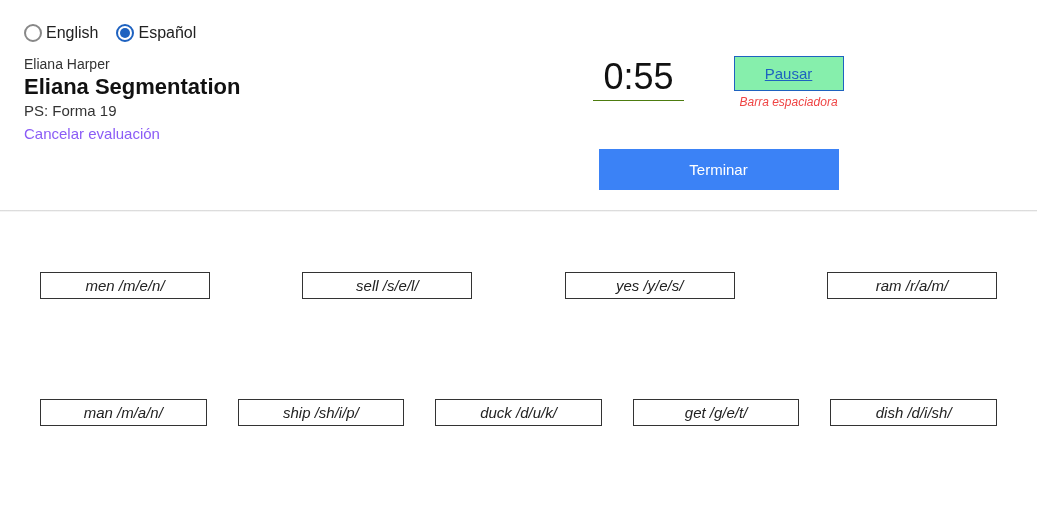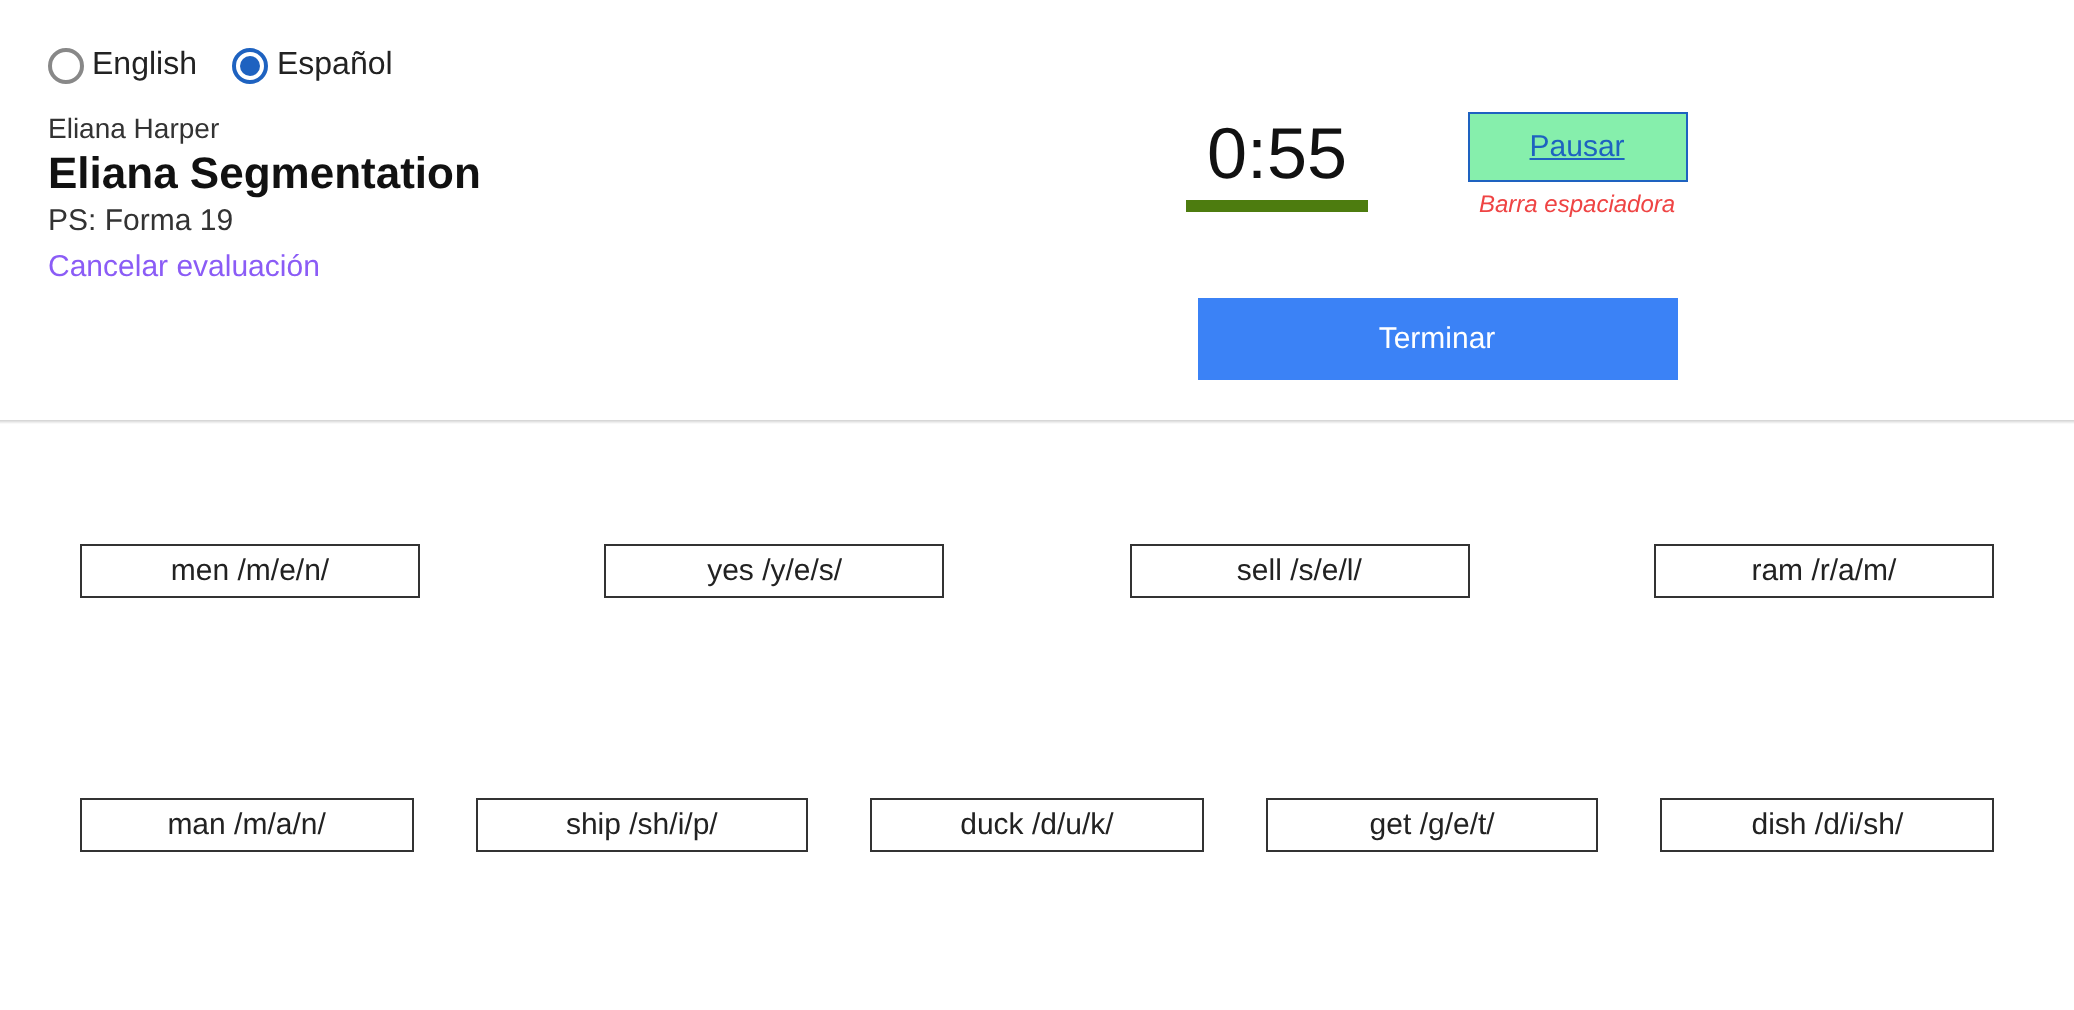--- a/index.html
+++ b/index.html
@@ -96,21 +96,21 @@
     }
     .timer-box {
       display: flex;
       flex-direction: column;
       align-items: center;
     }
     .timer-val {
       font-size: 36px;
       font-weight: 400;
       color: #111;
-      border-bottom: 6px solid #4d7c0f;
+      border-bottom: 1px solid #4d7c0f;
       padding: 0 10px 2px 10px;
       min-width: 80px;
       text-align: center;
     }
     .pause-box {
       display: flex;
       flex-direction: column;
       align-items: center;
     }
     .pause-btn {
@@ -146,20 +146,21 @@
       margin: 0;
     }
     .items-section {
       padding: 60px 40px 30px 40px;
     }
     .items-row {
       display: flex;
       justify-content: space-between;
       gap: 31px;
       margin-bottom: 100px;
+      font-style: italic;
     }
     .items-row:last-child {
       margin-bottom: 0;
     }
     .item-box {
       border: 1px solid #333;
       padding: 4px 8px;
       font-size: 15px;
       color: #222;
       width: 170px;
@@ -203,22 +204,22 @@
     </div>
     <button class="finish-btn">Terminar</button>
   </div>
 </div>
 
 <div class="divider"></div>
 
 <div class="items-section">
   <div class="items-row">
     <div class="item-box">men /m/e/n/</div>
+    <div class="item-box">sell /s/e/l/</div>
     <div class="item-box">yes /y/e/s/</div>
-    <div class="item-box">sell /s/e/l/</div>
     <div class="item-box">ram /r/a/m/</div>
   </div>
   <div class="items-row">
     <div class="item-box">man /m/a/n/</div>
     <div class="item-box">ship /sh/i/p/</div>
     <div class="item-box">duck /d/u/k/</div>
     <div class="item-box">get /g/e/t/</div>
     <div class="item-box">dish /d/i/sh/</div>
   </div>
 </div>

